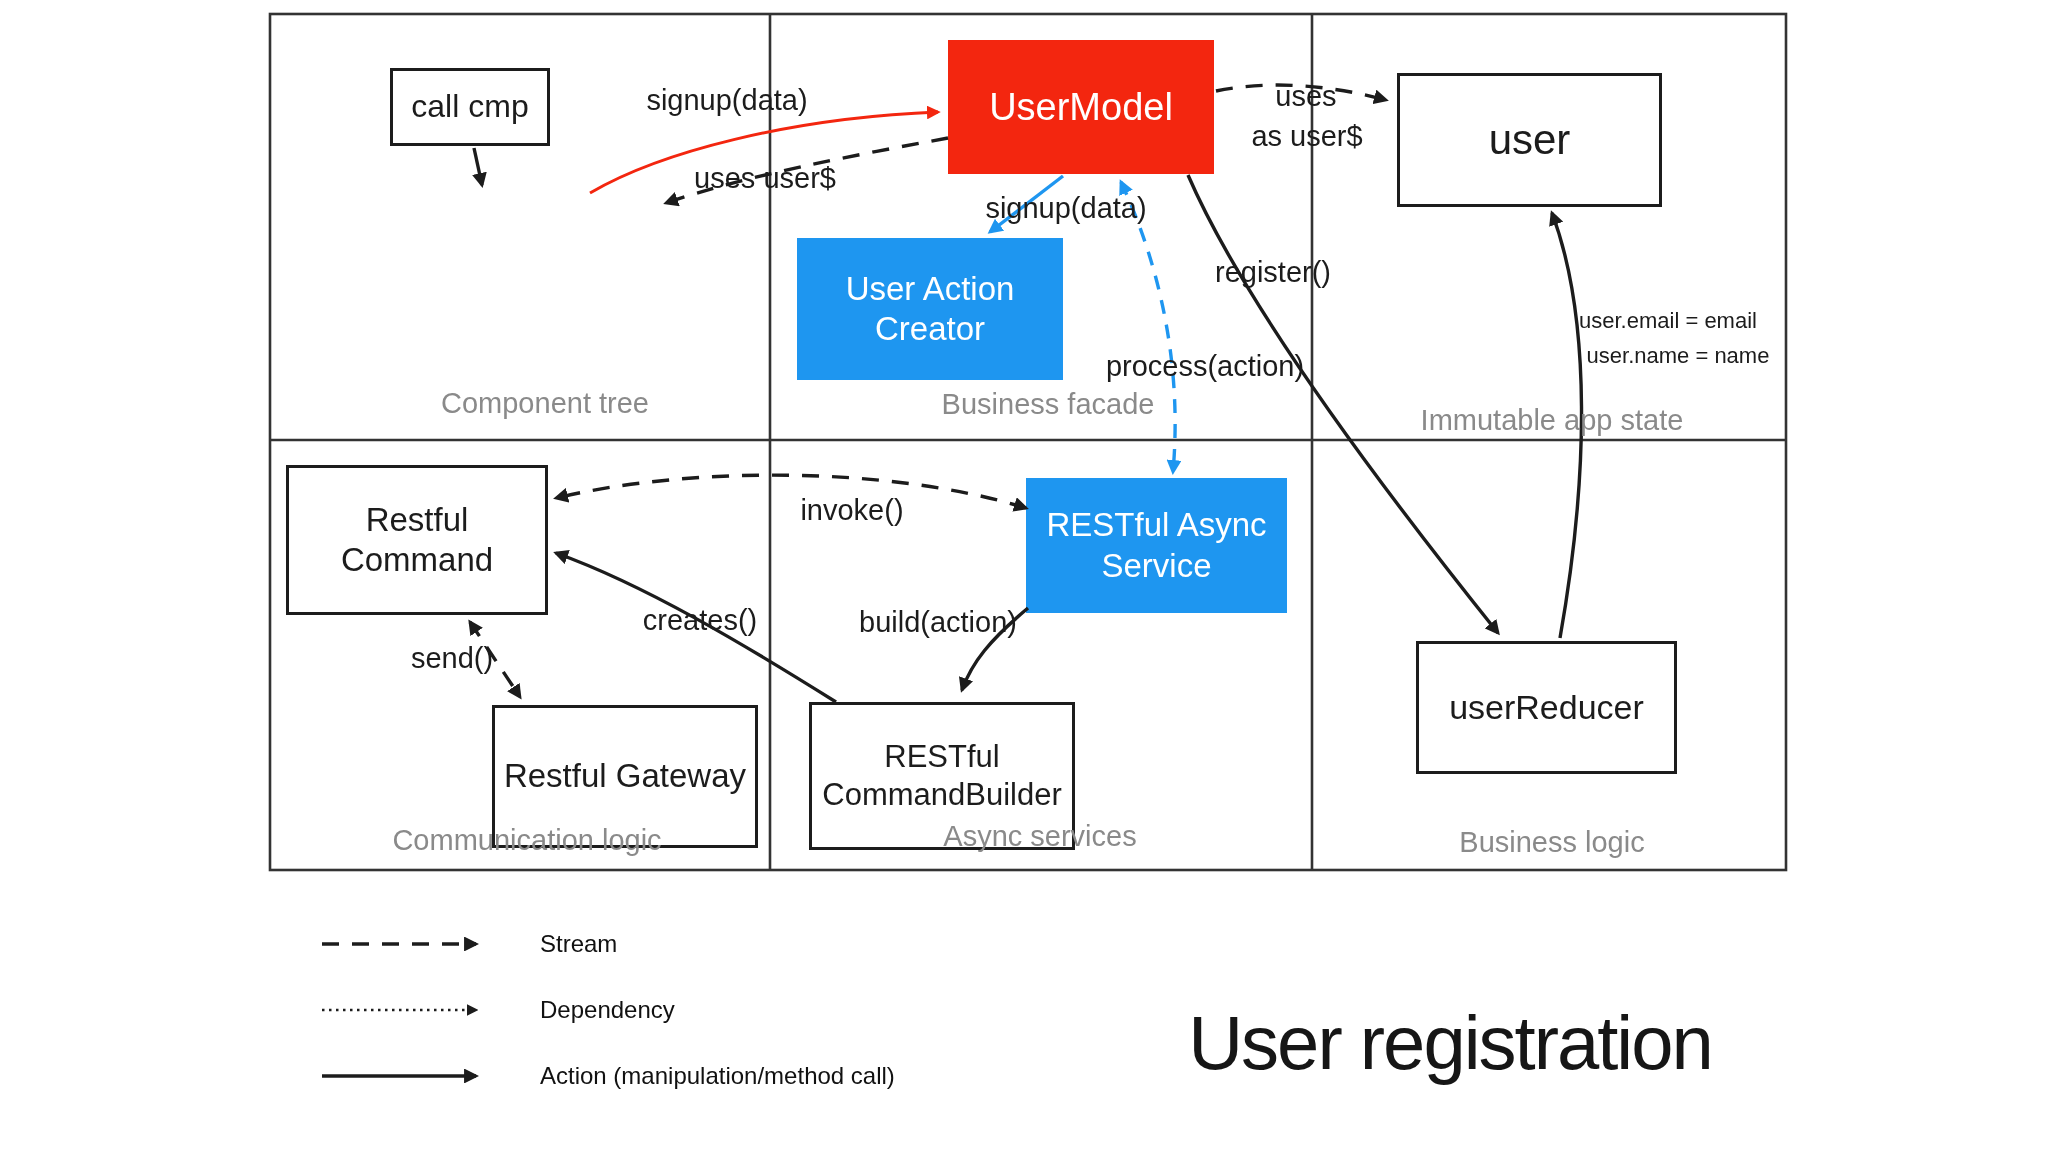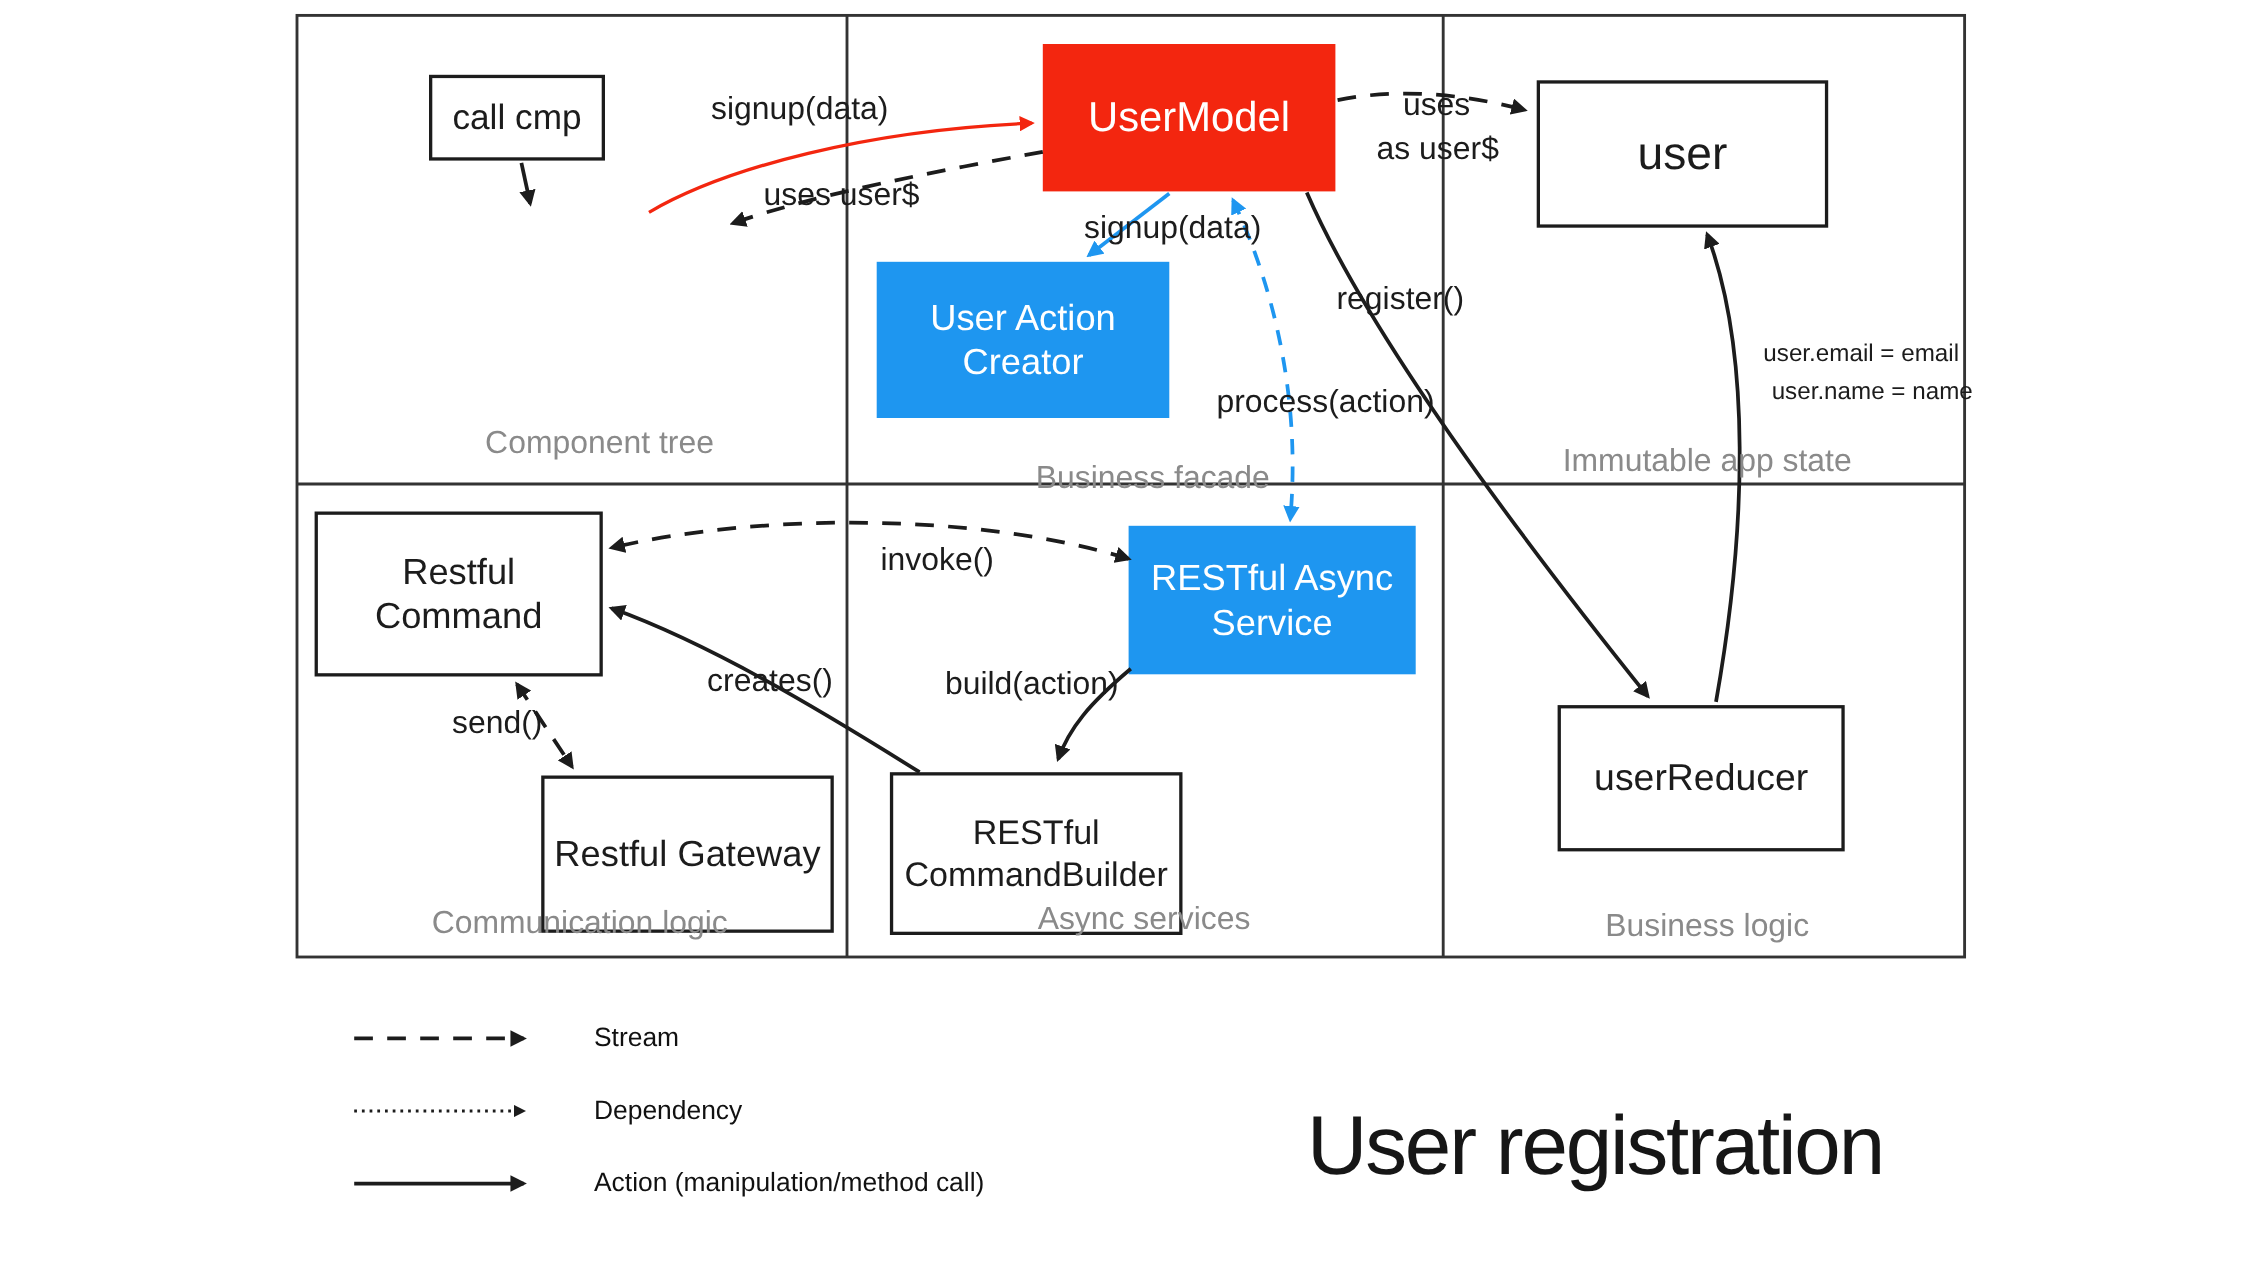--- a/index.html
+++ b/index.html
@@ -13,21 +13,21 @@
         text-align:center;box-sizing:border-box;white-space:pre-line;line-height:1.22;}
   .node.plain{background:#fff;border:3px solid var(--ink);color:var(--ink);}
   .node.red{background:var(--red);color:#fff;}
   .node.blue{background:var(--blue);color:#fff;}
 
   
   .lbl{position:absolute;transform:translate(-50%,-50%);color:var(--ink);
        font-size:29px;white-space:nowrap;}
   .panel-caption{position:absolute;transform:translate(-50%,-50%);color:var(--muted);
        font-size:29px;white-space:nowrap;}
-  .small{font-size:22px;margin-left:24px;}
+  .small{font-size:22px;}
 
   
   .e{fill:none;stroke:var(--ink);stroke-width:3.4;}
   .e.red-e{stroke:var(--red);stroke-width:3;}
   .e.blue-e{stroke:var(--blue);stroke-width:3.4;}
   .e.dash{stroke-dasharray:17 13;}
   .e.bdash{stroke-dasharray:14 11;}
   .e.dot{stroke-dasharray:2.5 4.5;stroke-width:2.6;}
   .mk-black{fill:var(--ink);} .mk-red{fill:var(--red);} .mk-blue{fill:var(--blue);}
   .gridline{fill:none;stroke:var(--grid);stroke-width:2.6;}
@@ -102,21 +102,21 @@
   <div class="lbl" style="left:1273px;top:272px;">register()</div>
   <div class="lbl" style="left:1205px;top:366px;">process(action)</div>
   <div class="lbl small" style="left:1668px;top:321px;">user.email = email</div>
   <div class="lbl small" style="left:1672px;top:356px;padding-left:12px;">user.name = name</div>
   <div class="lbl" style="left:852px;top:510px;">invoke()</div>
   <div class="lbl" style="left:700px;top:620px;">creates()</div>
   <div class="lbl" style="left:938px;top:622px;">build(action)</div>
   <div class="lbl" style="left:452px;top:658px;">send()</div>
 
   <div class="panel-caption" style="left:545px;top:403px;">Component tree</div>
-  <div class="panel-caption" style="left:1048px;top:435px;">Business facade</div>
+  <div class="panel-caption" style="left:1048px;top:404px;">Business facade</div>
   <div class="panel-caption" style="left:1552px;top:420px;">Immutable app state</div>
   <div class="panel-caption" style="left:527px;top:840px;">Communication logic</div>
   <div class="panel-caption" style="left:1040px;top:836px;">Async services</div>
   <div class="panel-caption" style="left:1552px;top:842px;">Business logic</div>
 
   <div class="legend-row" style="left:318px;top:944px;">
     <svg width="180" height="22" viewBox="0 0 180 22">
       <defs></defs>
       <line class="e dash" x1="4" y1="11" x2="158" y2="11" marker-end="url(#ah-black)"></line>
     </svg>

